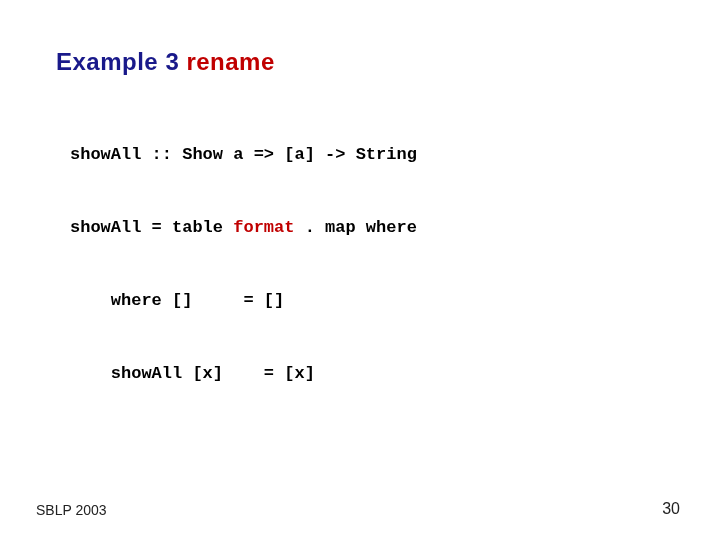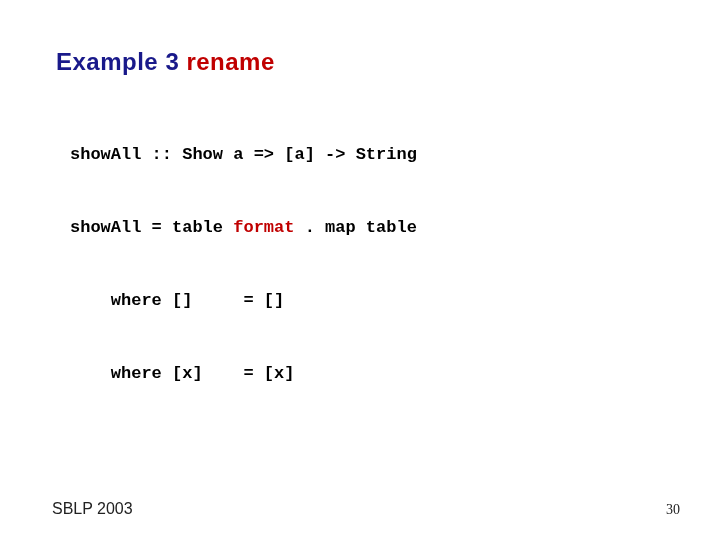--- a/index.html
+++ b/index.html
@@ -35,49 +35,49 @@
     color: #000;
     white-space: pre;
     line-height: 1.0;
     margin: 0 0 0 14px;
   }
   .code-line {
     margin-bottom: 22px;
   }
   .footer-left {
     position: absolute;
-    left: 52px;
+    left: 36px;
     bottom: 22px;
-    font-size: 16px;
+    font-size: 14px;
     color: #222;
     font-family: Verdana, Geneva, sans-serif;
   }
   .footer-right {
     position: absolute;
     right: 40px;
     bottom: 22px;
-    font-size: 14px;
+    font-size: 16px;
     color: #222;
-    font-family: Liberation Serif, serif;
+    font-family: Liberation Sans, sans-serif;
   }
   .kw-red {
     color: #c00000;
   }
 </style>
 </head>
 <body>
 
 <div class="slide">
 
   <h1 class="title"><span>Example 3 </span><span class="rename">rename</span></h1>
 
   <div class="code">
     <div class="code-line">showAll :: Show a =&gt; [a] -&gt; String</div>
-    <div class="code-line"><span>showAll = table </span><span class="kw-red">format</span><span> . map table</span></div>
+    <div class="code-line"><span>showAll = table </span><span class="kw-red">format</span><span> . map where</span></div>
     <div class="code-line">    where []     = []</div>
-    <div class="code-line">    where [x]    = [x]</div>
+    <div class="code-line">    showAll [x]    = [x]</div>
     
   </div>
 
   <div class="footer-left">SBLP 2003</div>
   <div class="footer-right">30</div>
 
 </div>
 
 </body></html>

